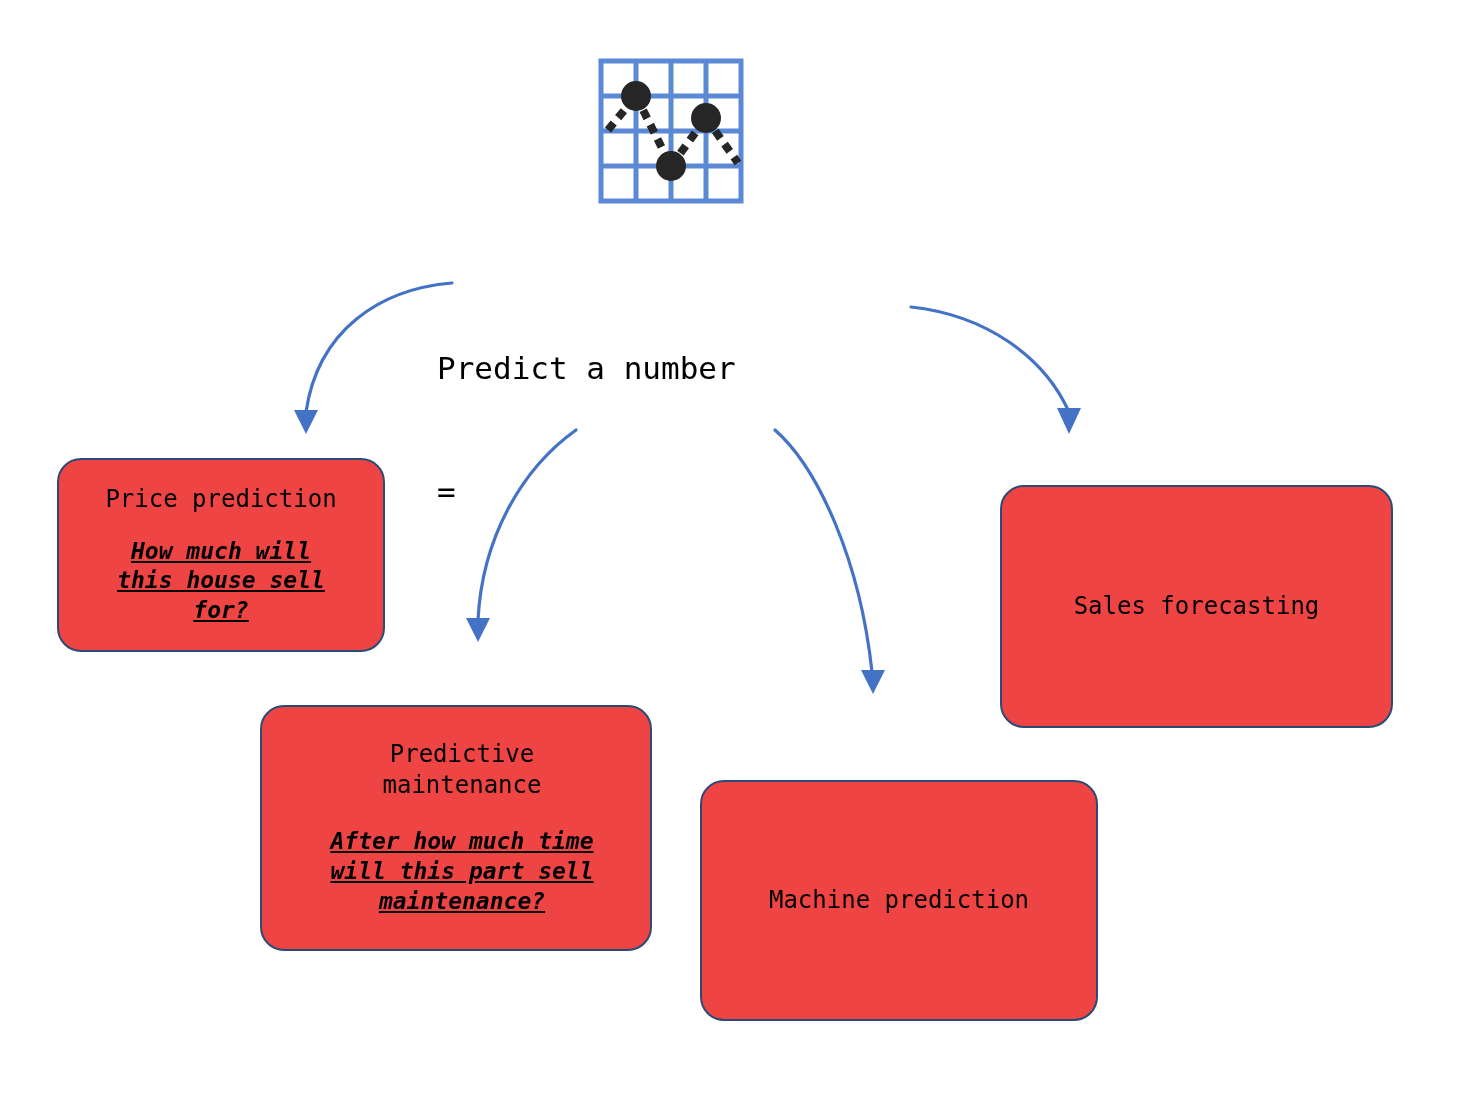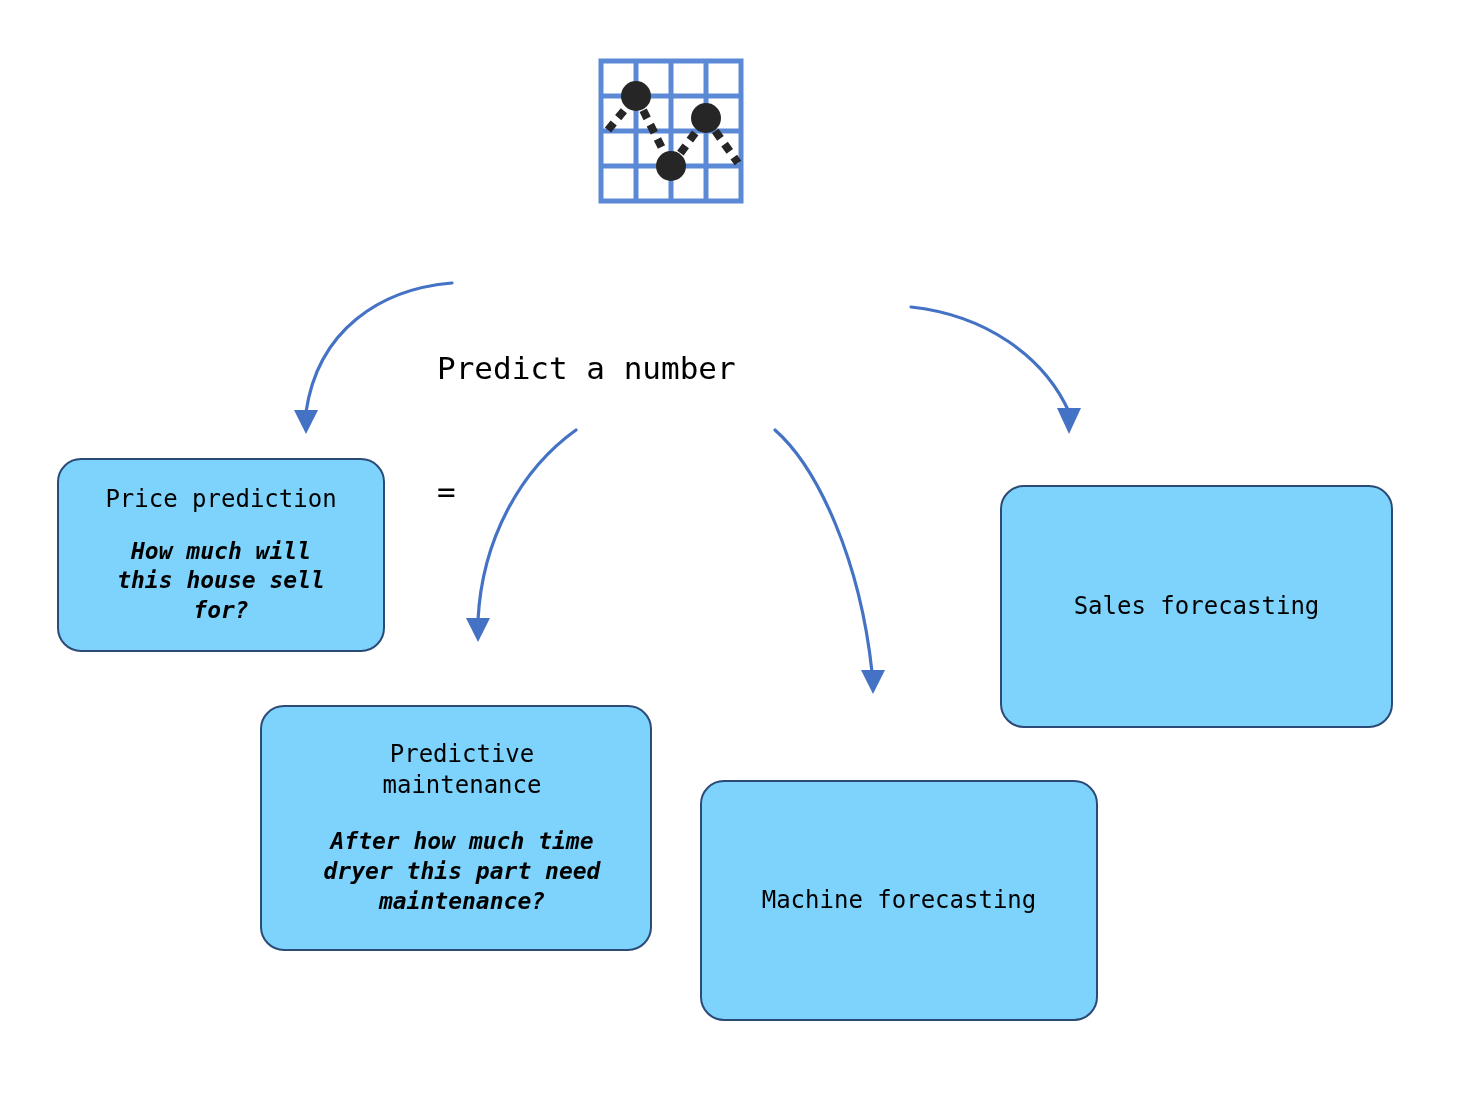--- a/index.html
+++ b/index.html
@@ -54,41 +54,42 @@
     white-space: pre;
   }
   #center-title .t-line { display: block; }
 
   
   .node-box {
     position: absolute;
     box-sizing: border-box;
     border: 2.6px solid #2c4a76;
     border-radius: 24px;
-    background: #7dd3fc;
+    background: #ef4444;
     display: flex;
     flex-direction: column;
     align-items: center;
     justify-content: center;
     text-align: center;
     color: #000000;
     padding: 8px 14px;
   }
   .node-title {
     font-size: 24px;
     line-height: 1.28;
     white-space: pre-line;
   }
   .node-desc {
     font-style: italic;
     font-weight: 700;
     font-size: 23px;
     line-height: 1.30;
     margin-top: 26px;
     white-space: pre-line;
+    text-decoration: underline;
   }
 
   #box-price            { left: 57px;   top: 458px;  width: 328px; height: 194px; }
   #box-price .node-desc { margin-top: 22px; }
 
   #box-maintenance      { left: 260px;  top: 705px;  width: 392px; height: 246px; padding-left: 26px; }
   #box-monitoring       { left: 700px;  top: 780px;  width: 398px; height: 241px; }
   #box-sales            { left: 1000px; top: 485px;  width: 393px; height: 243px; text-align: center; }
 </style>
 </head>
@@ -143,25 +144,25 @@
     <div class="node-title">Price prediction</div>
     <div class="node-desc">How much will
 this house sell
 for?</div>
   </div>
 
   <div class="node-box" id="box-maintenance">
     <div class="node-title">Predictive
 maintenance</div>
     <div class="node-desc">After how much time
-dryer this part need
+will this part sell
 maintenance?</div>
   </div>
 
   <div class="node-box" id="box-monitoring">
-    <div class="node-title">Machine forecasting</div>
+    <div class="node-title">Machine prediction</div>
   </div>
 
   <div class="node-box" id="box-sales">
     <div class="node-title">Sales forecasting</div>
   </div>
 
 </div>
 
 </body></html>

